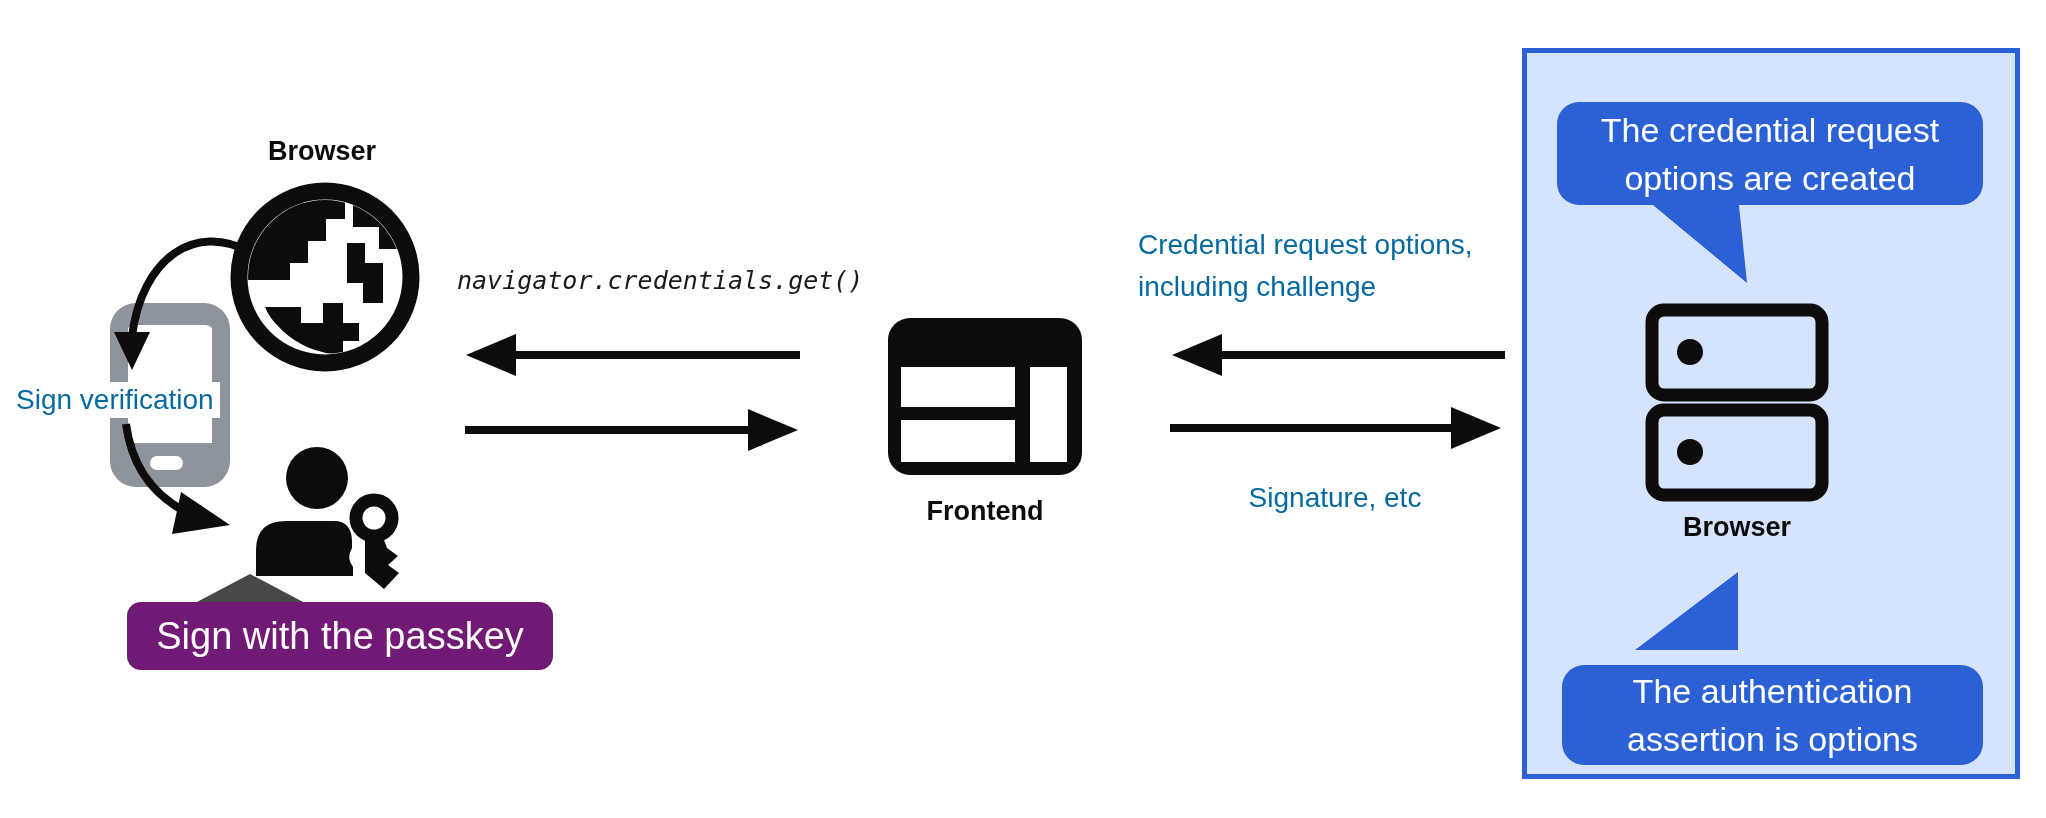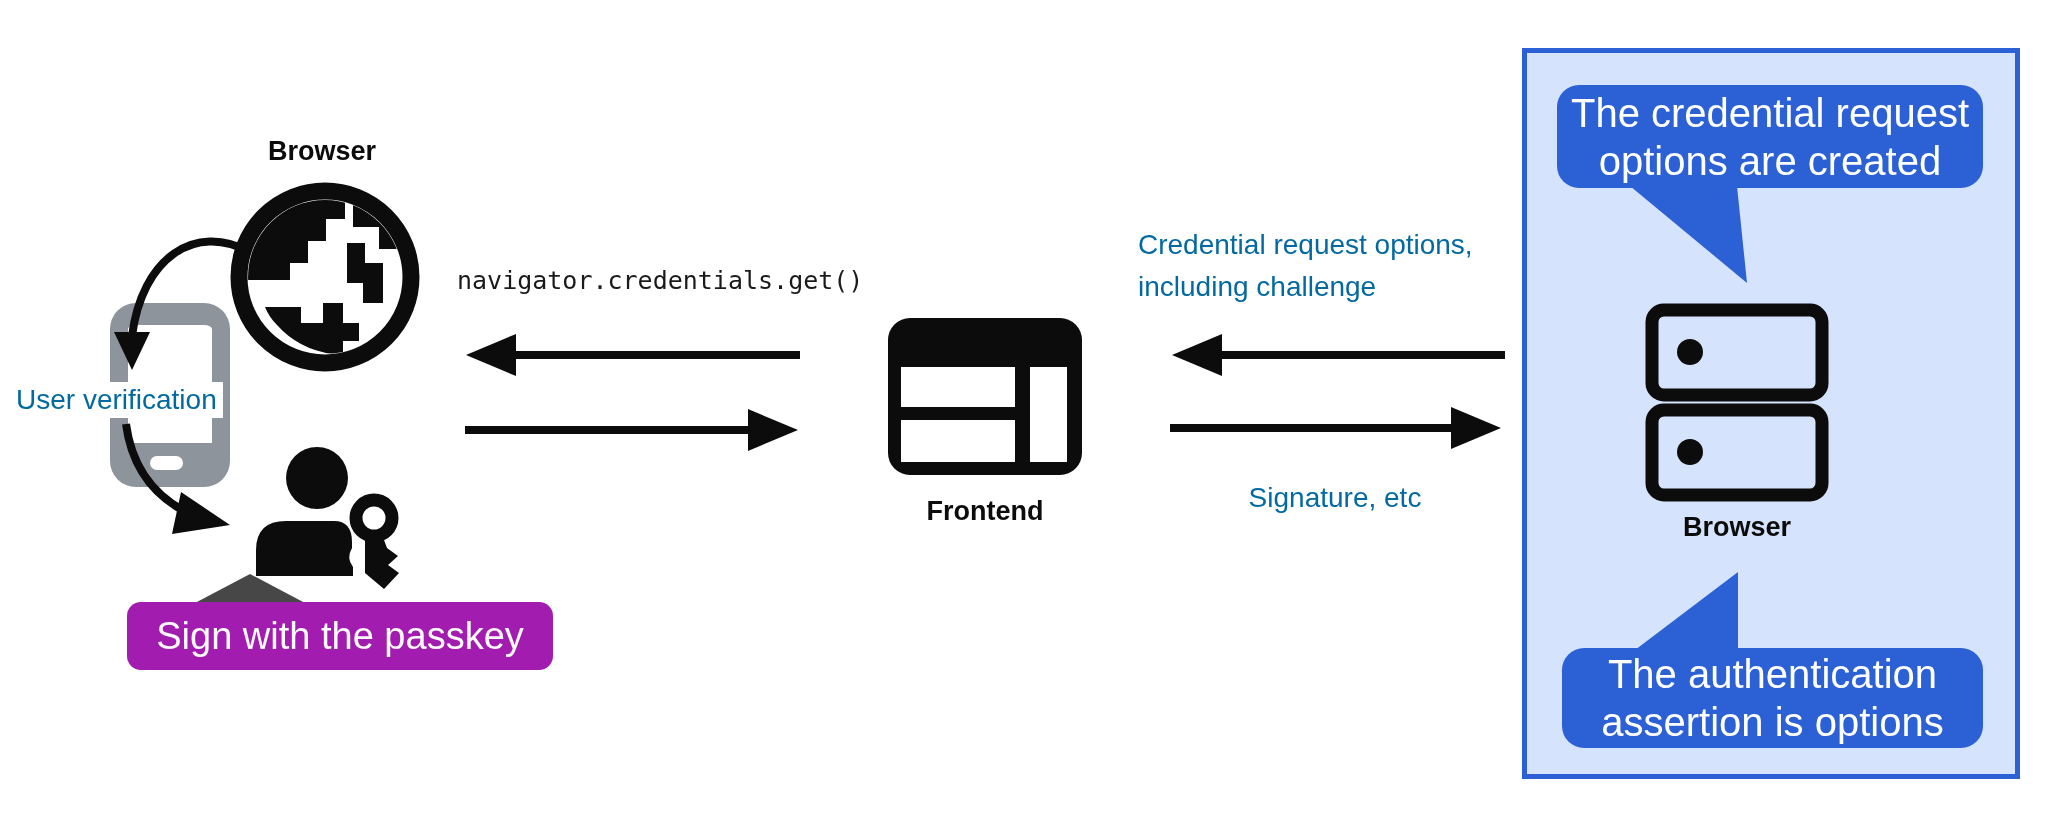--- a/index.html
+++ b/index.html
@@ -17,47 +17,47 @@
   .flow-label{font-size:28px;color:#0369a1;}
   .code-label{font-family:"DejaVu Sans Mono","Liberation Mono",monospace;font-size:25px;color:#1a1a1a;}
   
   #server-panel{
     left:1522px;top:48px;width:488px;height:721px;
     background:#d6e3fc;border:5px solid #2b61d5;
   }
   .bubble{
     background:#2b61d5;color:#ffffff;border-radius:22px;
     display:flex;align-items:center;justify-content:center;text-align:center;
-    font-size:40px;line-height:48px;
+    font-size:34px;line-height:48px;margin-top:17px;
   }
   #bubble-top{left:1557px;top:85px;width:426px;height:103px;}
   #bubble-bottom{left:1562px;top:648px;width:421px;height:100px;}
   
   #passkey-tooltip{
     left:127px;top:602px;width:426px;height:68px;
-    background:#a21caf;border-radius:14px;color:#fafafa;
+    background:#701a75;border-radius:14px;color:#fafafa;
     display:flex;align-items:center;justify-content:center;
     font-size:38px;
   }
   
   #phone{
     left:110px;top:303px;width:120px;height:184px;
     box-sizing:border-box;background:#ffffff;
     border:18px solid #8d949b;border-top-width:22px;border-bottom-width:44px;
     border-radius:26px;
   }
   #phone-home-bar{
     left:150px;top:456px;width:33px;height:14px;
     background:#ffffff;border-radius:7px;
   }
   #user-verification-label{
     left:10px;top:382px;background:#ffffff;padding:2px 6px;
   }
   .svg-layer{pointer-events:none;}
-  #code-call-label{left:457px;top:266px;}
+  #code-call-label{left:457px;top:266px;font-style:italic;}
   #public-key-label{left:434px;top:482px;width:400px;text-align:center;}
   #credential-request-label{left:1138px;top:224px;line-height:42px;}
   #signature-label{left:1185px;top:482px;width:300px;text-align:center;}
   #browser-label{left:222px;top:136px;width:200px;}
   #frontend-label{left:885px;top:496px;width:200px;}
   #server-label{left:1637px;top:512px;width:200px;}
 </style>
 </head>
 <body>
 
@@ -148,21 +148,21 @@
       <path d="M 250,252 C 195,222 142,258 132,336" fill="none" stroke="#0c0c0c" stroke-width="8"></path>
       <polygon points="114,332 150,332 132,370" fill="#0c0c0c"></polygon>
     </g>
     <g>
       <path d="M 126,424 C 131,462 149,492 184,511" fill="none" stroke="#0c0c0c" stroke-width="8"></path>
       <polygon points="181,492 172,534 230,525" fill="#0c0c0c"></polygon>
     </g>
   </svg>
 
   <div class="abs icon-label" id="browser-label">Browser</div>
-  <div class="abs flow-label" id="user-verification-label">User verification</div>
+  <div class="abs flow-label" id="user-verification-label">Sign verification</div>
   <div class="abs code-label" id="code-call-label">navigator.credentials.get()</div>
   <div class="abs flow-label label" id="credential-request-label">Credential request options,
 including challenge</div>
   <div class="abs flow-label" id="signature-label">Signature, etc</div>
   <div class="abs icon-label" id="frontend-label">Frontend</div>
   <div class="abs icon-label" id="server-label">Browser</div>
 
 </div>
 
 </body></html>

